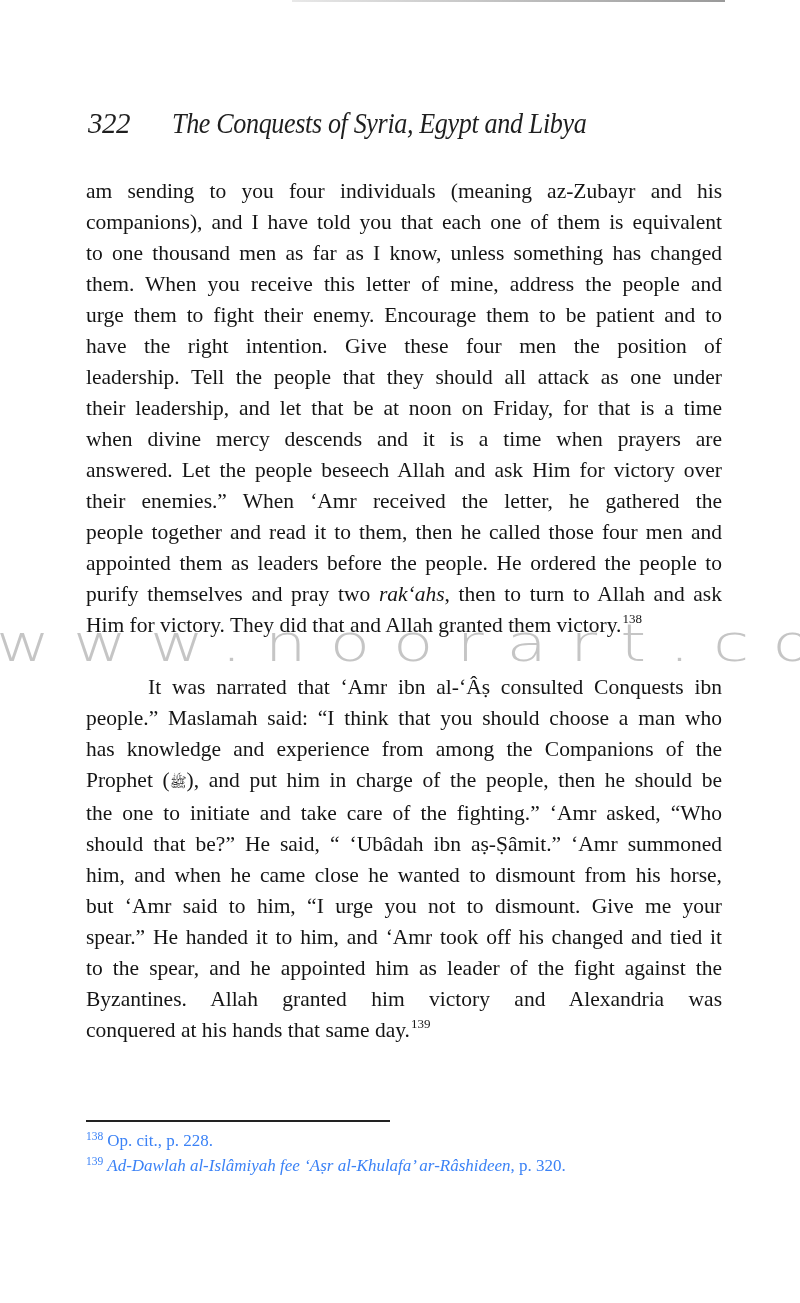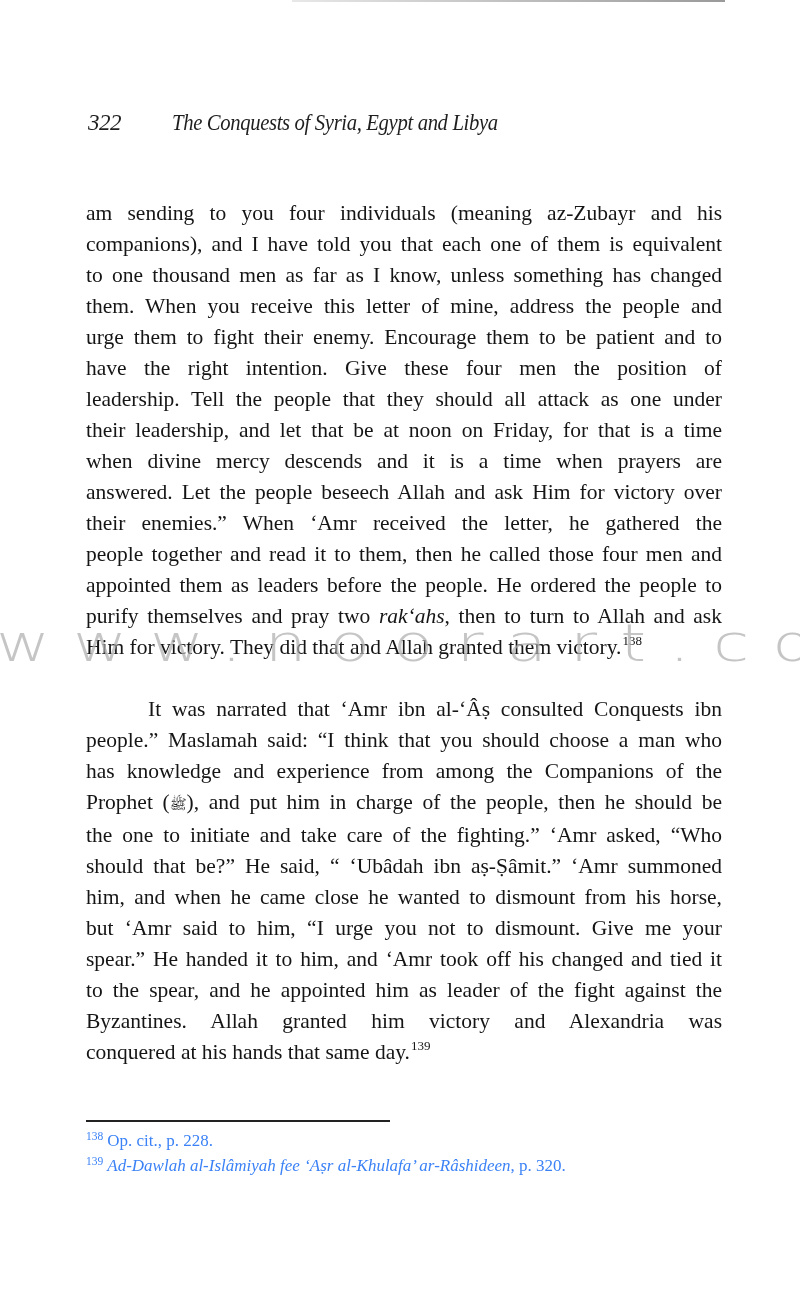--- a/index.html
+++ b/index.html
@@ -21,39 +21,39 @@
       left: 292px;
       width: 433px;
       height: 2px;
       background: linear-gradient(to right, #e8e8e8, #b9b9b9 60%, #9a9a9a);
     }
     .running-header {
       position: absolute;
       top: 108px;
       left: 88px;
       font-style: italic;
-      font-size: 23px;
+      font-size: 29px;
       line-height: 30px;
       color: #1f1f1f;
       white-space: nowrap;
     }
     .running-header .page-number {
       display: inline-block;
       width: 84px;
       letter-spacing: -0.5px;
     }
     .running-header .book-title {
       display: inline-block;
       letter-spacing: -0.4px;
       transform: scaleX(0.9);
       transform-origin: left center;
     }
     .body-text {
       position: absolute;
-      top: 198px;
+      top: 176px;
       left: 86px;
       width: 636px;
       font-size: 21.5px;
       line-height: 31px;
       text-align: justify;
       color: #151515;
     }
     .body-text p {
       margin: 0;
     }

